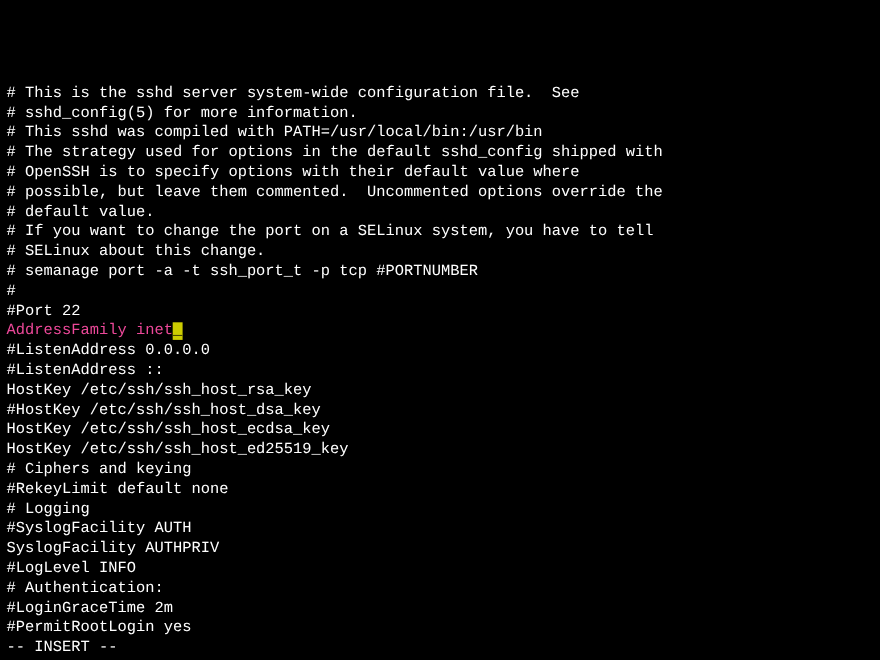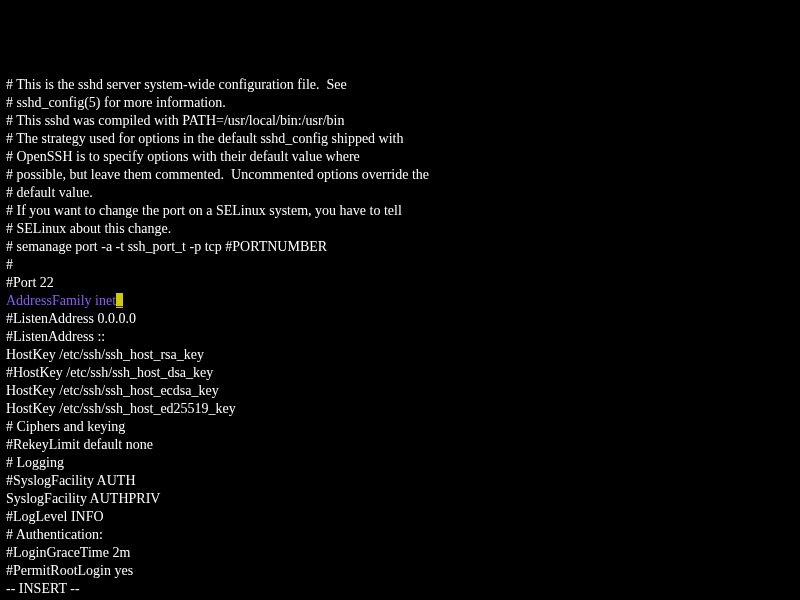--- a/index.html
+++ b/index.html
@@ -14,24 +14,23 @@
       font-size: 14px;
       line-height: 18px;
       width: 800px;
       height: 600px;
       overflow: hidden;
       padding: 4px 6px;
       white-space: pre;
     }
     .line {
       display: block;
-      font-family: Liberation Serif, serif;
     }
     .highlight {
-      color: #8b5cf6;
+      color: #ec4899;
     }
     .cursor {
       background: #cccc00;
       color: #000000;
     }
   </style>
 </head>
 <body>
 
 

